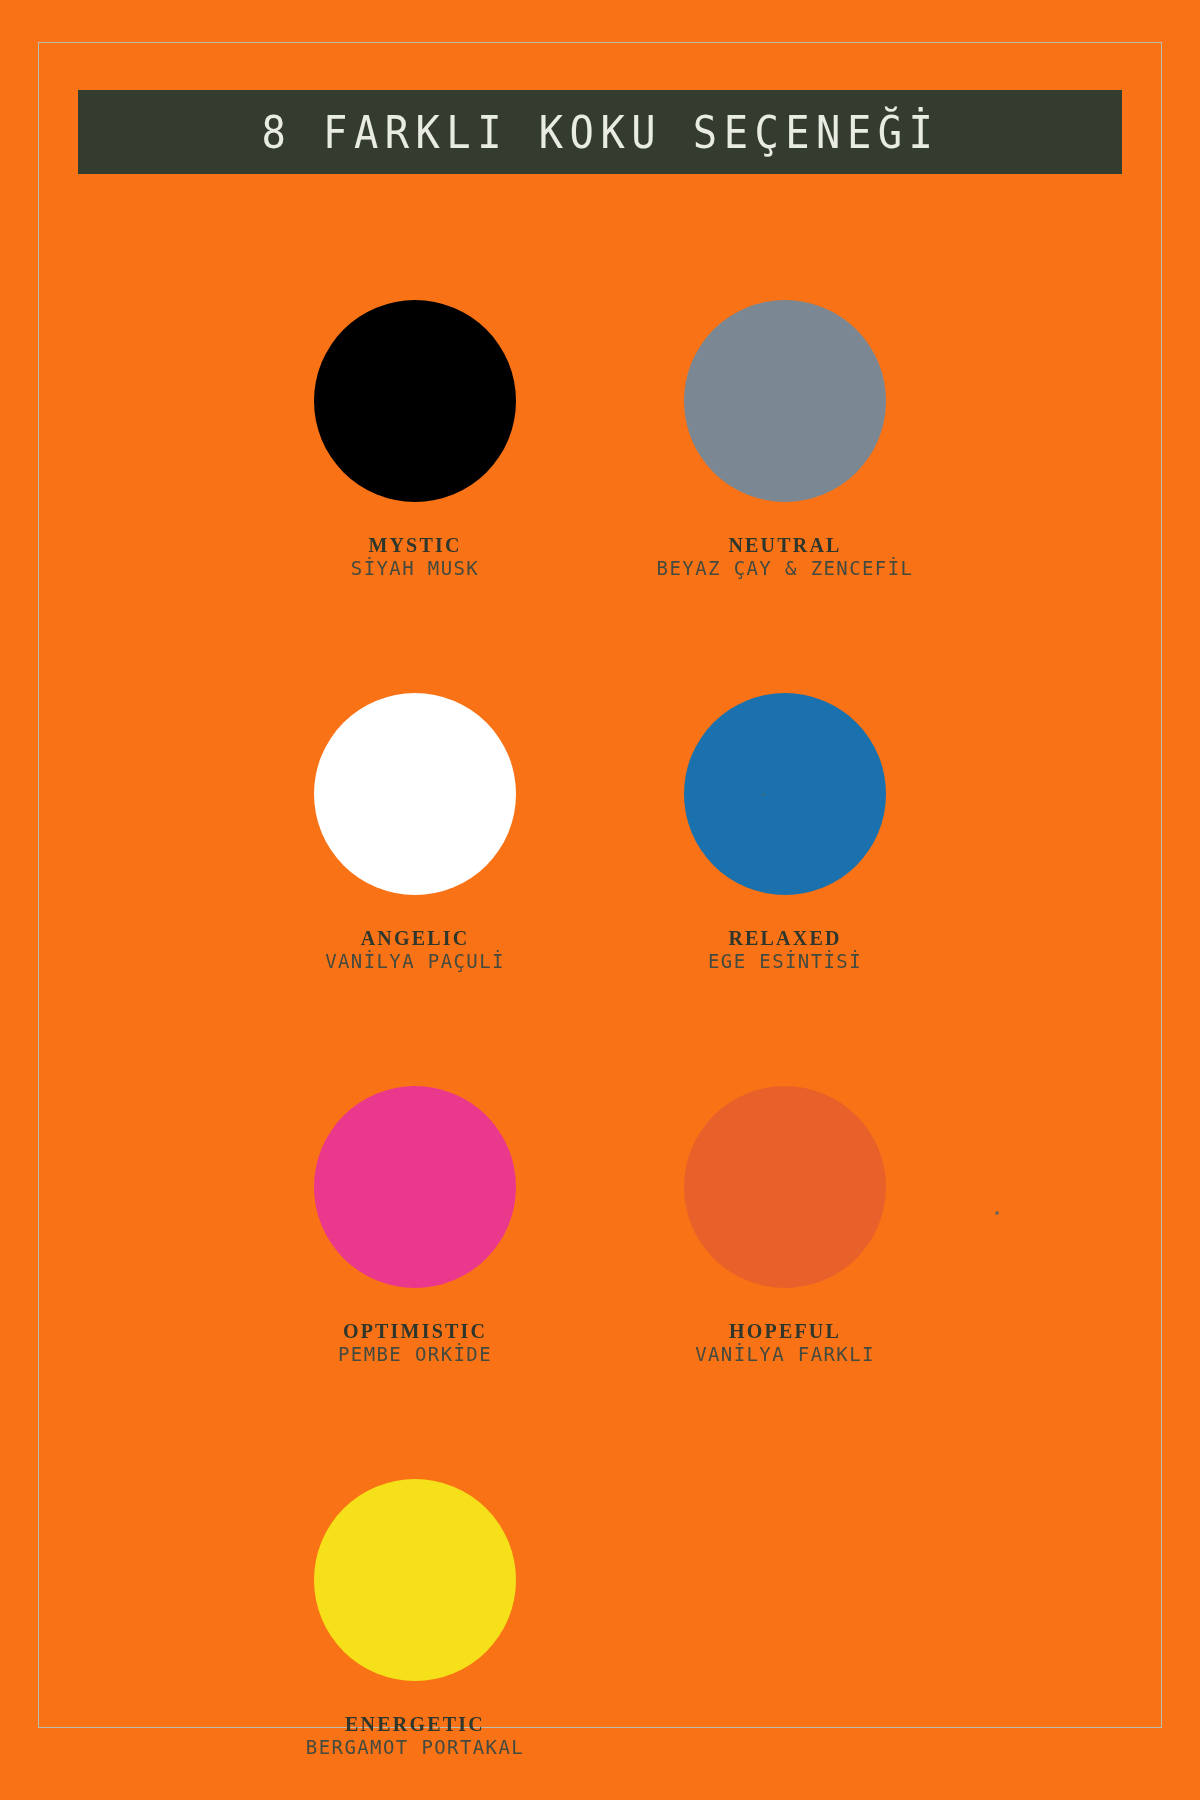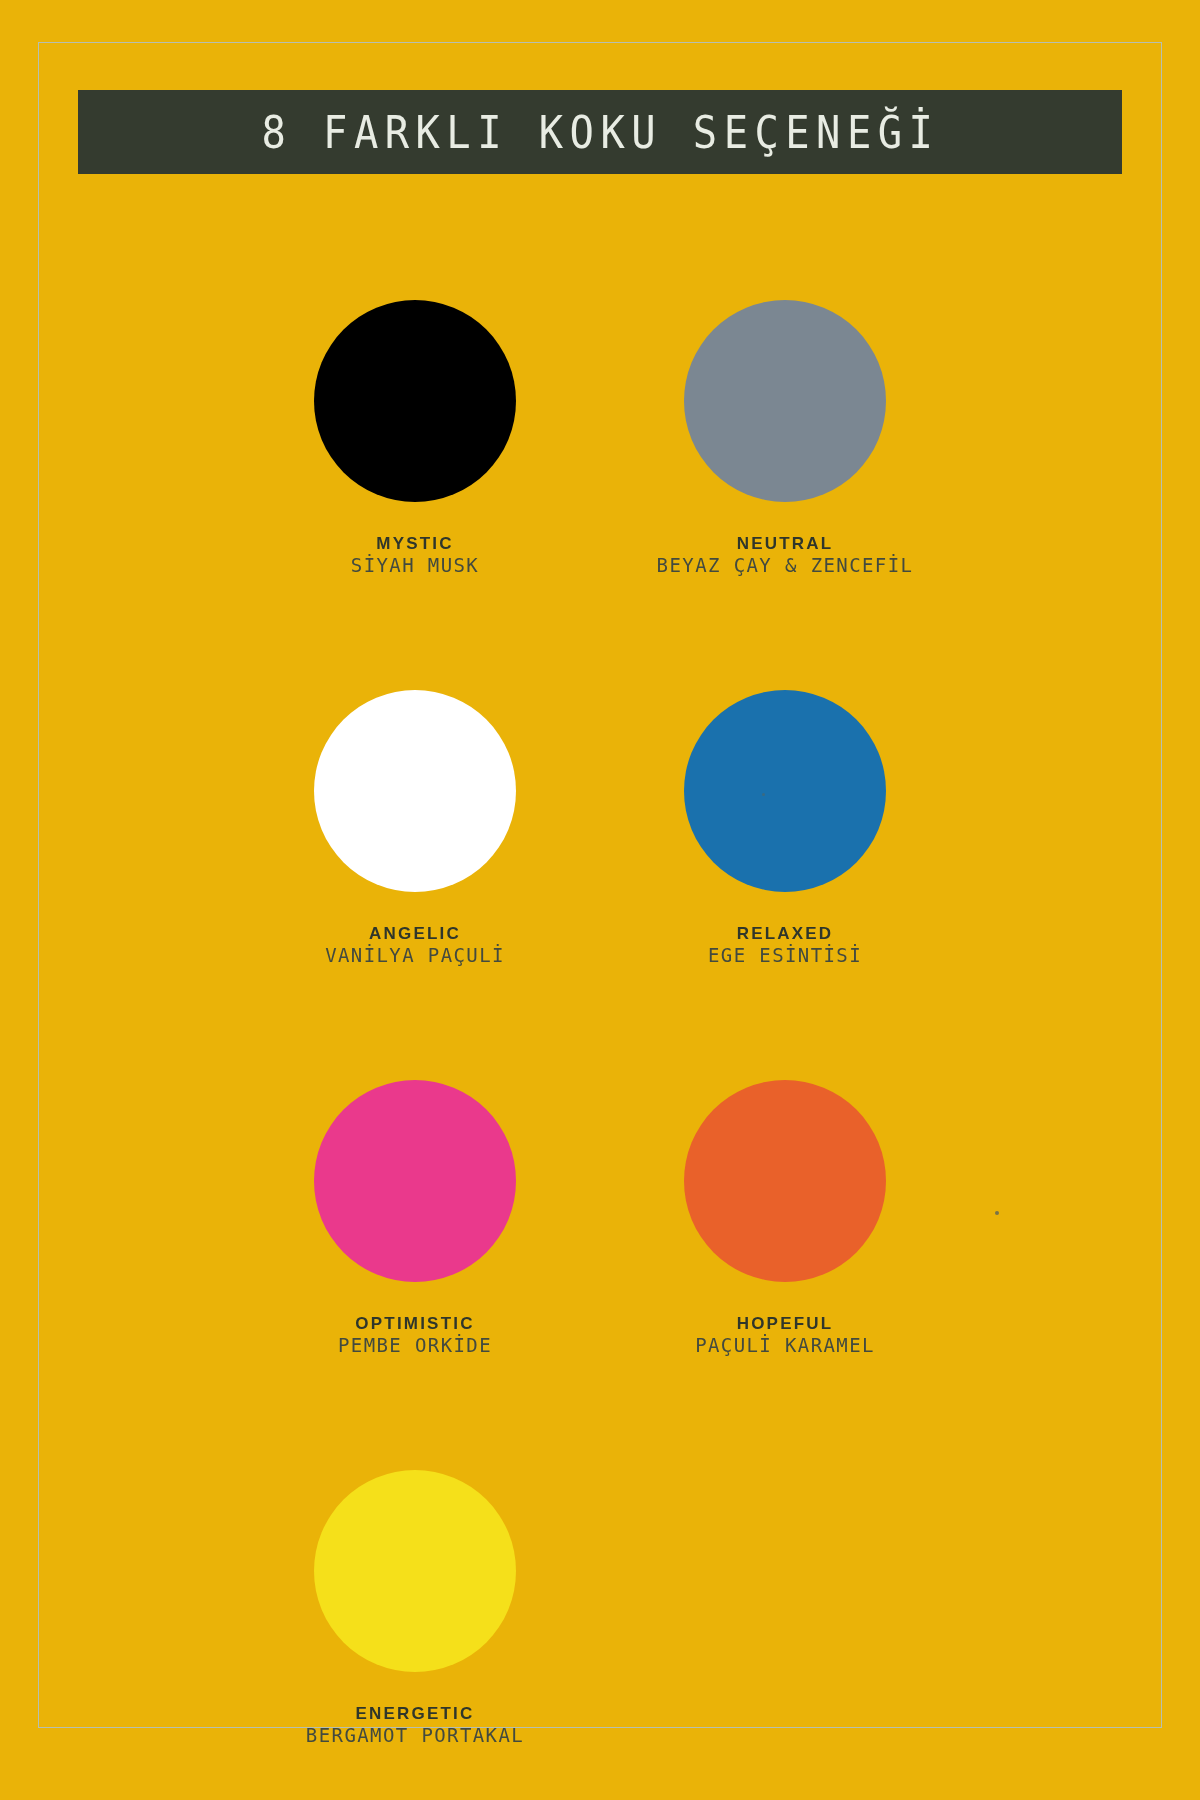--- a/index.html
+++ b/index.html
@@ -72,27 +72,27 @@
   }
 
   .circle {
     width: 202px;
     height: 202px;
     border-radius: 50%;
   }
 
   .swatch-name {
     margin-top: 32px;
-    font-size: 17px;
+    font-size: 20px;
     font-weight: bold;
     letter-spacing: 2.2px;
     color: #2f362b;
     text-align: center;
     white-space: nowrap;
-    font-family: Liberation Sans, sans-serif;
+    font-family: Liberation Serif, serif;
   }
 
   .swatch-desc {
     font-size: 19px;
     letter-spacing: 1.4px;
     color: #434a3f;
     text-align: center;
     white-space: nowrap;
     font-family: "DejaVu Sans Mono", "Liberation Mono", monospace;
   }
@@ -102,21 +102,21 @@
     position: absolute;
     background: #5c6358;
     border-radius: 50%;
   }
   .speck-a { left: 762px; top: 793px; width: 3px; height: 3px; opacity: .5; }
   .speck-b { left: 995px; top: 1211px; width: 4px; height: 4px; opacity: .8; }
 </style>
 </head>
 <body style="background: rgb(230, 234, 224);">
 
-<div class="poster" style="background: #eab308;">
+<div class="poster" style="background: #f97316;">
 
   <div class="frame" style="border-color: rgb(182, 191, 178);"></div>
 
   <div class="header-bar" style="background: rgb(52, 59, 47);">
     <div class="header-title" style="color: rgb(232, 236, 227);">8 FARKLI KOKU SEÇENEĞİ</div>
   </div>
 
   <div class="grid">
 
     <div class="swatch">
@@ -146,21 +146,21 @@
     <div class="swatch">
       <div class="circle" style="background: rgb(234, 57, 140);"></div>
       <div class="swatch-name">OPTIMISTIC</div>
       <div class="swatch-desc">PEMBE ORKİDE</div>
     </div>
 
 
     <div class="swatch">
       <div class="circle" style="background: rgb(233, 97, 42);"></div>
       <div class="swatch-name">HOPEFUL</div>
-      <div class="swatch-desc">PAÇULİ KARAMEL</div>
+      <div class="swatch-desc">VANİLYA FARKLI</div>
     </div>
 
     <div class="swatch">
       <div class="circle" style="background: rgb(245, 224, 26);"></div>
       <div class="swatch-name">ENERGETIC</div>
       <div class="swatch-desc">BERGAMOT PORTAKAL</div>
     </div>
 
   </div>
 

